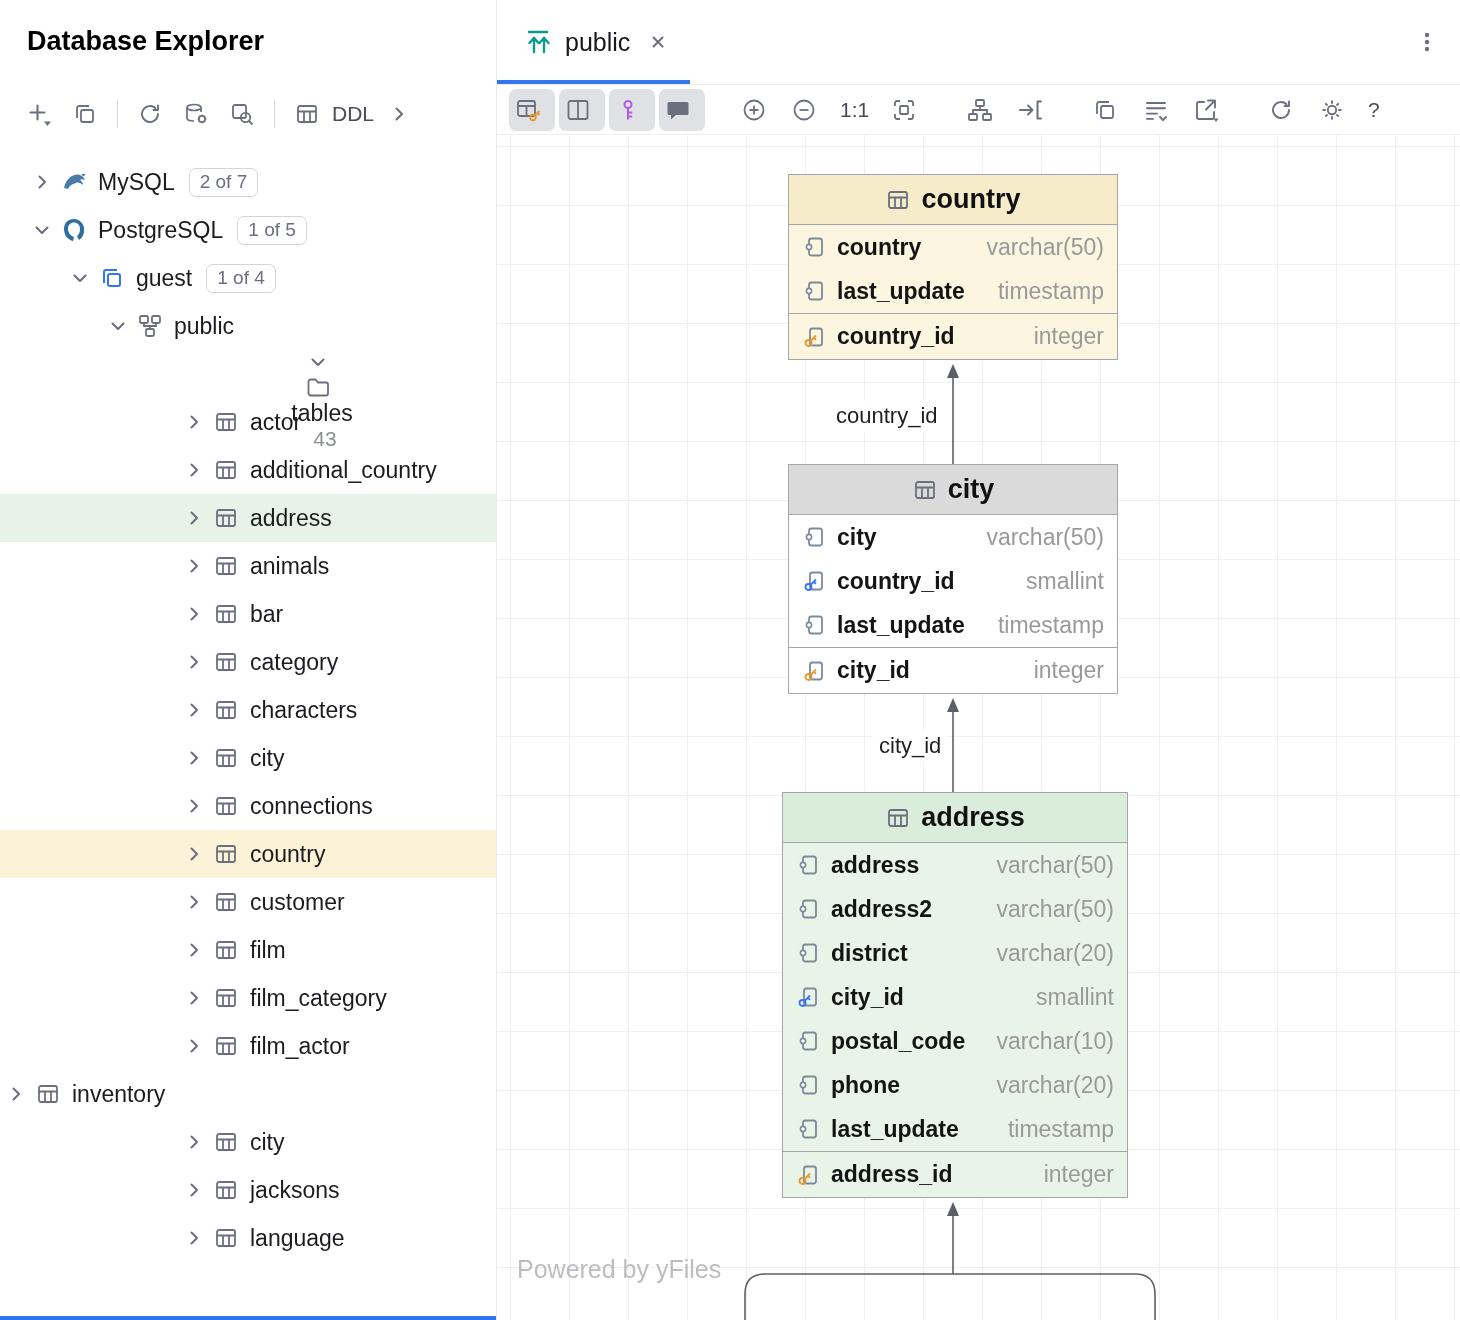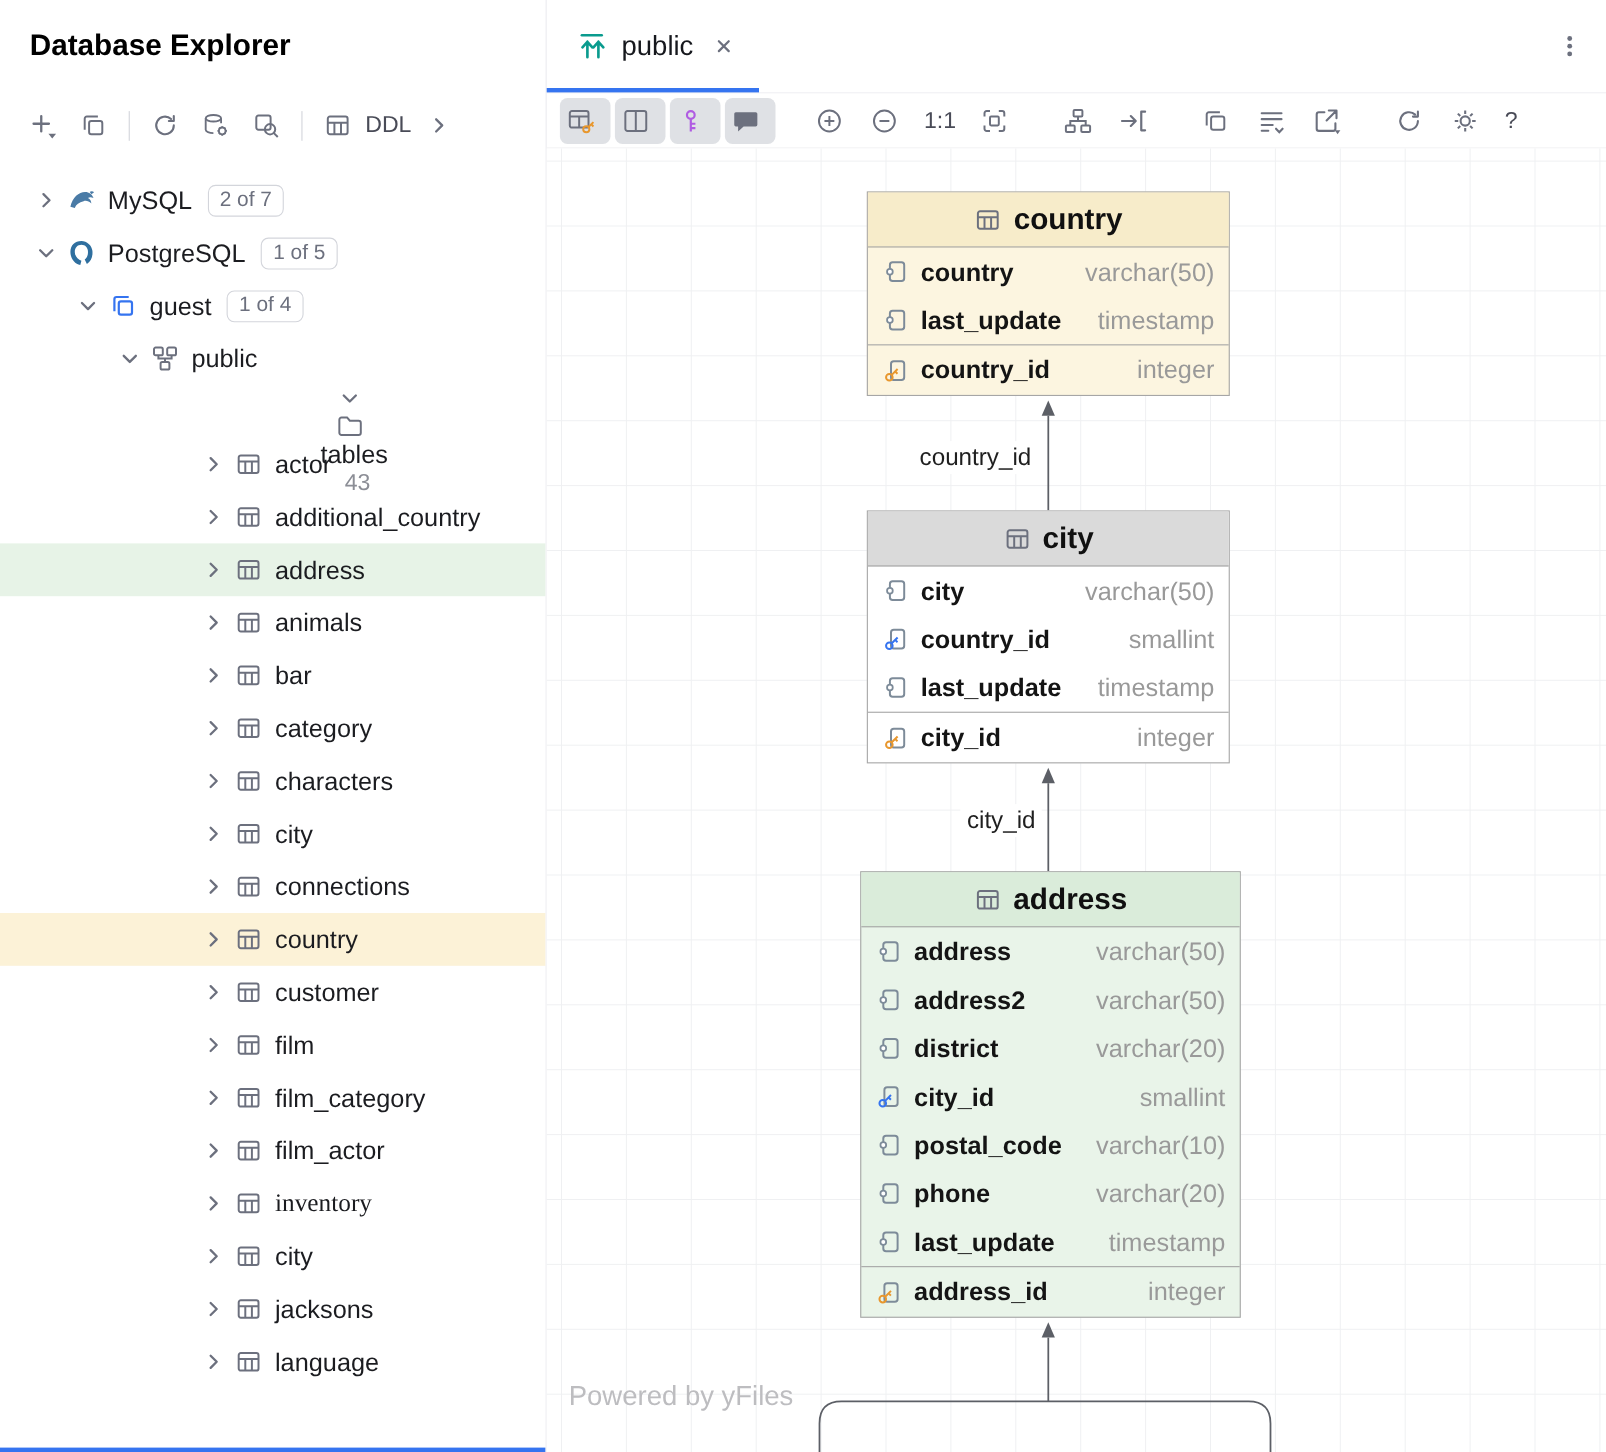--- a/index.html
+++ b/index.html
@@ -401,21 +401,21 @@
             </svg>
           </span>
           <span class="tw ic">
             <svg width="26" height="26" viewBox="0 0 26 26" fill="none" stroke="#6c707e" stroke-width="1.8">
               <rect x="4" y="5" width="18" height="16" rx="2"></rect>
               <path d="M4 10.5 h18 M10 10.5 V21 M16 10.5 V21"></path>
             </svg>
           </span>
           <span class="tlabel">film_actor</span>
         </div>
-        <div class="tree-row" style="padding-left: 178px; font-family: Liberation Serif, serif;">
+        <div class="tree-row" style="">
           <span class="tw ic">
             <svg width="24" height="24" viewBox="0 0 24 24" fill="none" stroke="#6c707e" stroke-width="2.1" stroke-linecap="round" stroke-linejoin="round">
               <path d="M9.5 6.5 L15 12 L9.5 17.5"></path>
             </svg>
           </span>
           <span class="tw ic">
             <svg width="26" height="26" viewBox="0 0 26 26" fill="none" stroke="#6c707e" stroke-width="1.8">
               <rect x="4" y="5" width="18" height="16" rx="2"></rect>
               <path d="M4 10.5 h18 M10 10.5 V21 M16 10.5 V21"></path>
             </svg>

